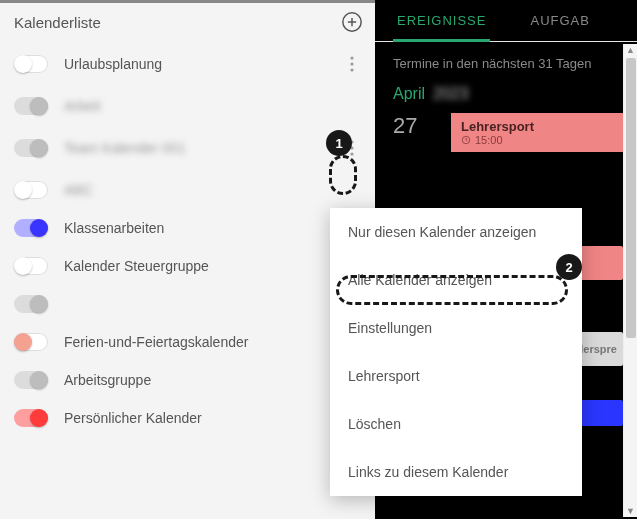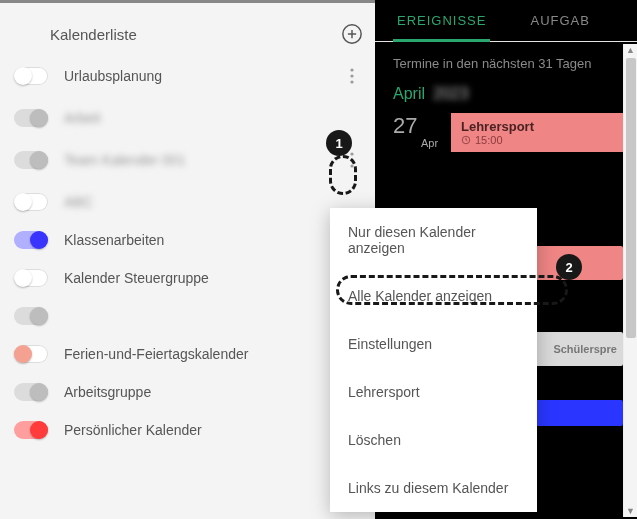--- a/index.html
+++ b/index.html
@@ -1,21 +1,21 @@
 <!DOCTYPE html>
 <html><head>
 <meta charset="utf-8">
 <style>
   * { box-sizing: border-box; margin: 0; padding: 0; }
   html, body { width: 637px; height: 519px; overflow: hidden; font-family: -apple-system, BlinkMacSystemFont, "Segoe UI", Arial, sans-serif; background: #fff; }
   .app { display: flex; width: 100%; height: 100%; position: relative; }
 
   
   .left-panel { width: 375px; background: #f4f4f4; display: flex; flex-direction: column; border-top: 3px solid #888; }
-  .left-header { display: flex; align-items: center; justify-content: space-between; padding: 20px 12px 8px 14px; margin-left: 36px; }
+  .left-header { display: flex; align-items: center; justify-content: space-between; padding: 8px 12px 8px 14px; }
   .left-title { font-size: 15px; color: #555; font-weight: 400; }
   .add-circle { width: 22px; height: 22px; color: #555; cursor: pointer; }
   .cal-list { flex: 1; overflow-y: auto; }
   .cal-row { display: flex; align-items: center; padding: 10px 10px 10px 14px; gap: 0; }
   .toggle { width: 34px; height: 18px; border-radius: 9px; background: #bdbdbd; position: relative; flex-shrink: 0; margin-right: 16px; cursor: pointer; }
   .toggle .knob { width: 18px; height: 18px; border-radius: 50%; background: #fff; position: absolute; left: 0; top: 0; box-shadow: 0 1px 2px rgba(0,0,0,0.25); }
   .toggle.on .knob { left: auto; right: 0; }
   .cal-name { flex: 1; font-size: 14px; color: #555; }
   .cal-name.blur { filter: blur(3px); color: #999; }
   .dots-btn { width: 26px; height: 26px; display: flex; align-items: center; justify-content: center; color: #9a9a9a; cursor: pointer; border-radius: 50%; }
@@ -24,41 +24,41 @@
   
   .right-panel { flex: 1; background: #000000; display: flex; flex-direction: column; position: relative; }
   .tabs { display: flex; border-bottom: 1px solid #e5e5e5; height: 42px; }
   .tab { flex: 0 0 auto; padding: 0 22px; display: flex; align-items: center; font-size: 13px; letter-spacing: 1px; color: #888; cursor: pointer; position: relative; }
   .tab.active { color: #2aa76f; }
   .tab.active::after { content: ""; position: absolute; left: 18px; right: 18px; bottom: -1px; height: 3px; background: #2aa76f; }
   .sub-header { padding: 14px 18px 12px 18px; font-size: 13px; color: #8a8a8a; }
   .month-label { padding: 2px 18px 10px 18px; font-size: 16px; color: #2aa76f; display: flex; align-items: center; gap: 8px; }
   .month-label .blur-year { filter: blur(3px); color: #bbb; }
   .event-row { display: flex; align-items: stretch; padding: 0 0 0 18px; gap: 10px; margin-bottom: 4px; }
-  .date-col { display: flex; flex-direction: column; align-items: flex-start; width: 48px; padding-top: 2px; }
+  .date-col { display: flex; flex-direction: row; align-items: flex-start; width: 48px; padding-top: 2px; }
   .date-num { font-size: 22px; color: #aaa; font-weight: 300; line-height: 1; }
   .date-wd { font-size: 12px; color: #888; padding-left: 40px; }
   .date-mon { font-size: 11px; color: #aaa; }
   .event-card { flex: 1; background: #f08585; border-radius: 0; padding: 6px 10px; color: #5a2a2a; margin-right: 2px; }
   .event-title { font-size: 13px; font-weight: 600; color: #4a2222; }
   .event-time { font-size: 11px; color: #8a3a3a; display: flex; align-items: center; gap: 4px; }
   .event-time svg { width: 10px; height: 10px; }
 
   .event-stub { height: 34px; margin: 4px 0 4px 76px; border-radius: 2px; }
   .stub-red { background: #f08585; }
   .stub-gray { background: #dadada; color: #777; font-size: 11px; font-weight: 600; display:flex; align-items:center; padding:0 0 0 0; }
   .stub-blue { background: #2a36ff; }
 
   
   .right-scroll { width: 14px; background: #f4f4f4; position: absolute; right: 0; top: 44px; bottom: 2px; border-left: 1px solid #eee; }
   .right-scroll .thumb { width: 10px; margin: 2px auto 0 auto; background: #c7c7c7; height: 280px; border-radius: 2px; }
   .right-scroll .arrow { text-align: center; font-size: 9px; color: #888; padding: 1px 0; user-select: none; }
 
   
-  .ctx-menu { position: absolute; left: 330px; top: 208px; width: 207px; background: #fff; box-shadow: 0 4px 18px rgba(0,0,0,0.25); z-index: 50; }
+  .ctx-menu { position: absolute; left: 330px; top: 208px; width: 252px; background: #fff; box-shadow: 0 4px 18px rgba(0,0,0,0.25); z-index: 50; }
   .ctx-item { padding: 16px 18px; font-size: 14px; color: #555; cursor: pointer; }
 
   
   .badge { position: absolute; width: 26px; height: 26px; border-radius: 50%; background: #181818; color: #fff; font-weight: 700; font-size: 13px; display: flex; align-items: center; justify-content: center; z-index: 80; }
   .dashed { position: absolute; border: 3px dashed #181818; border-radius: 16px; z-index: 70; pointer-events: none; }
 
 </style>
 </head>
 <body>
 

